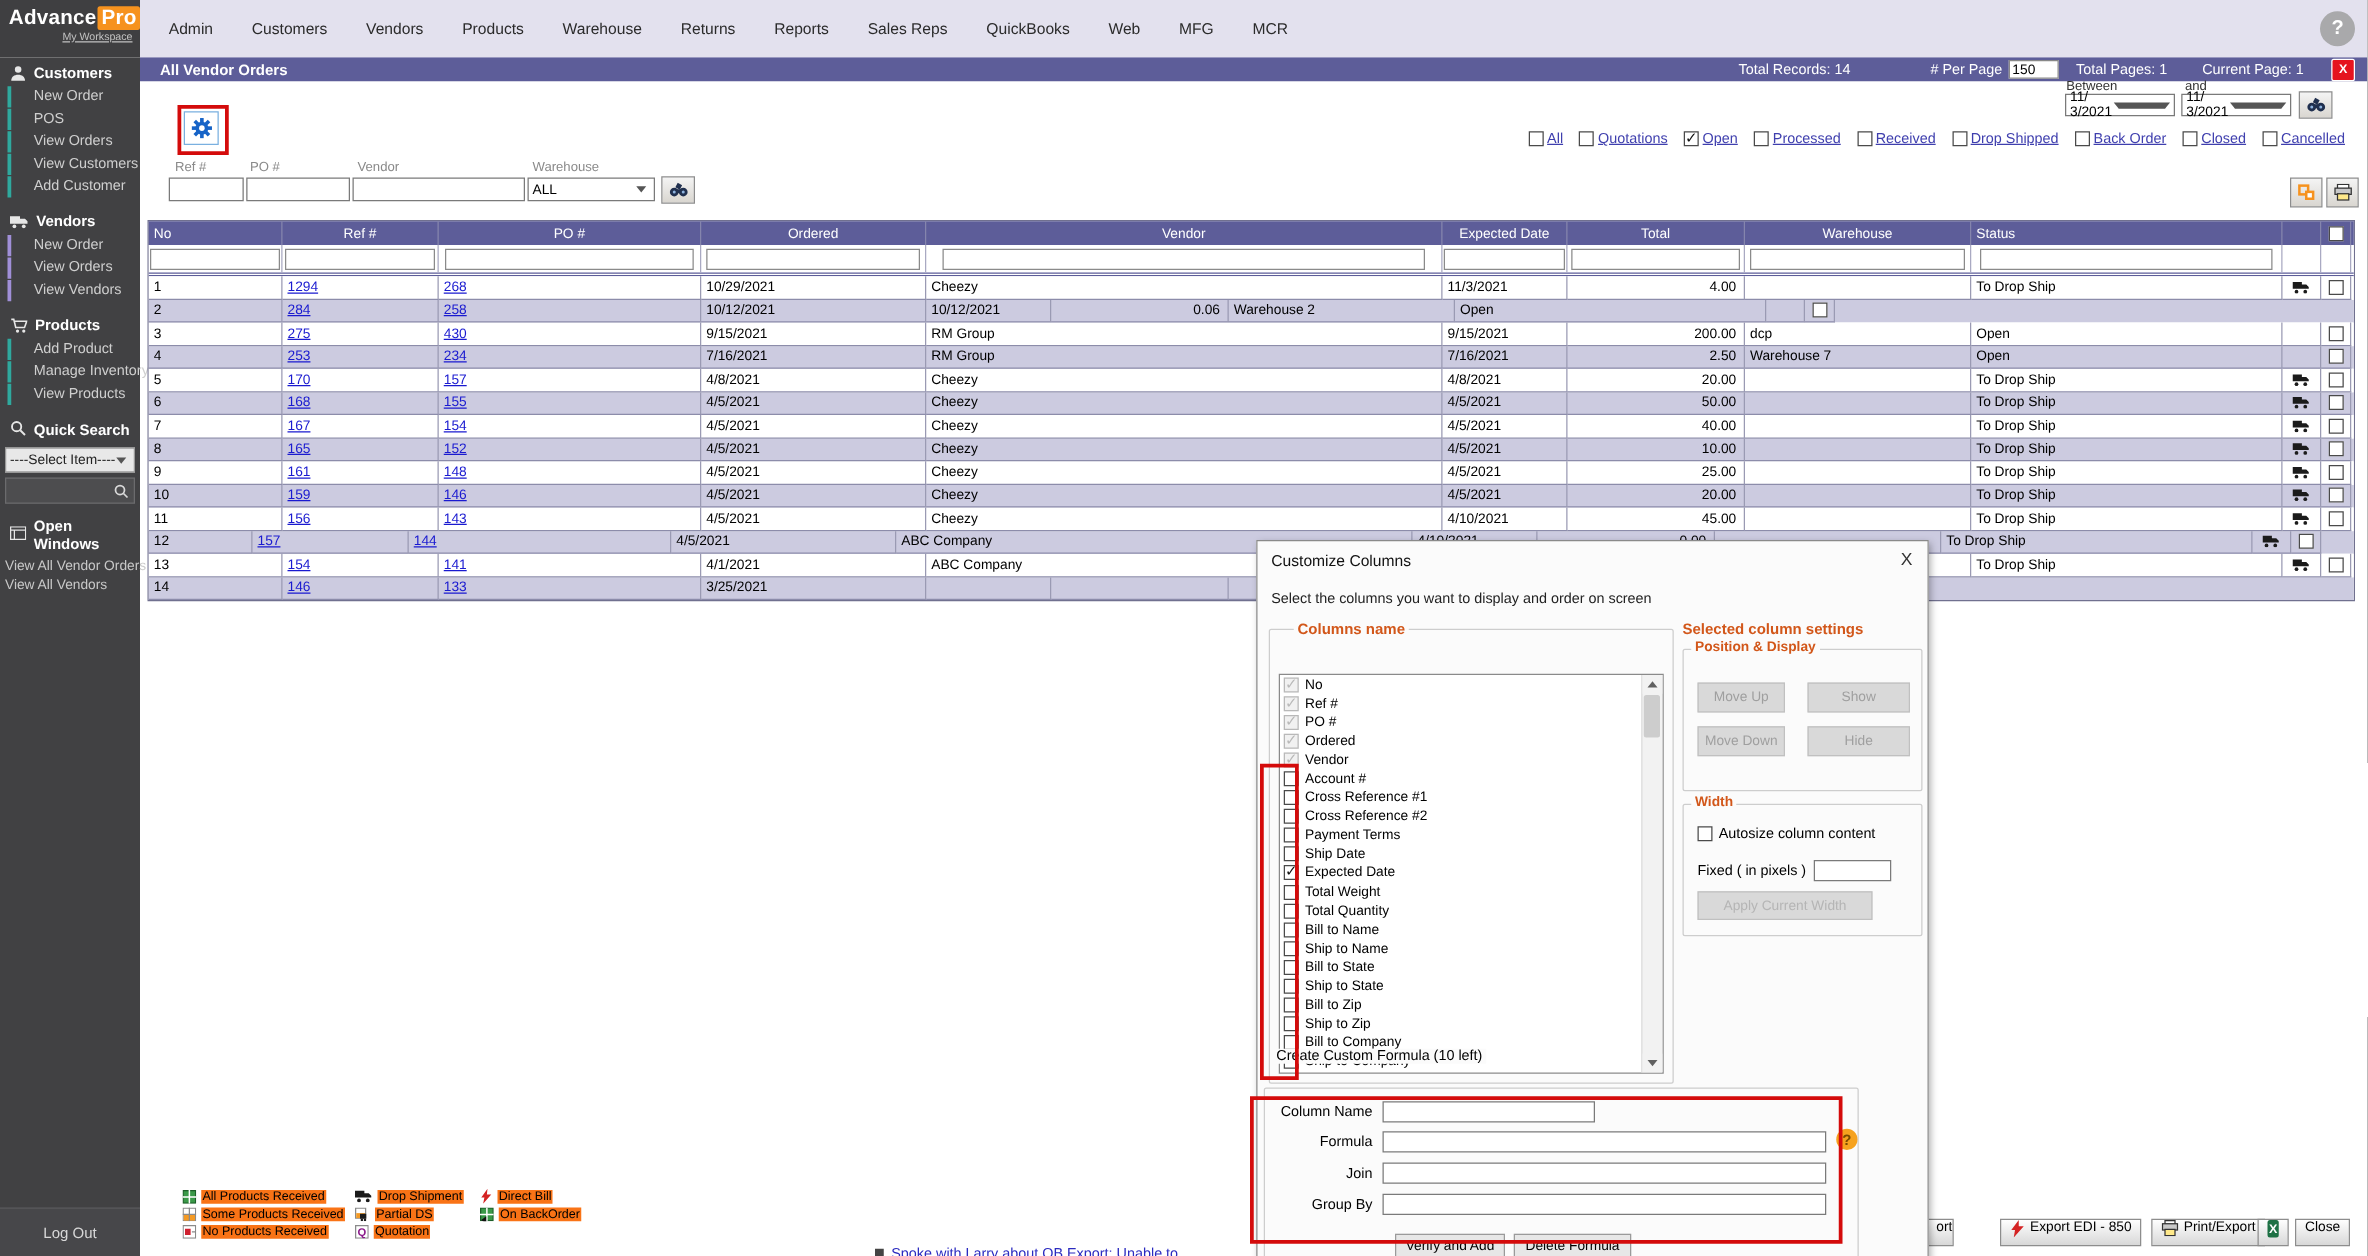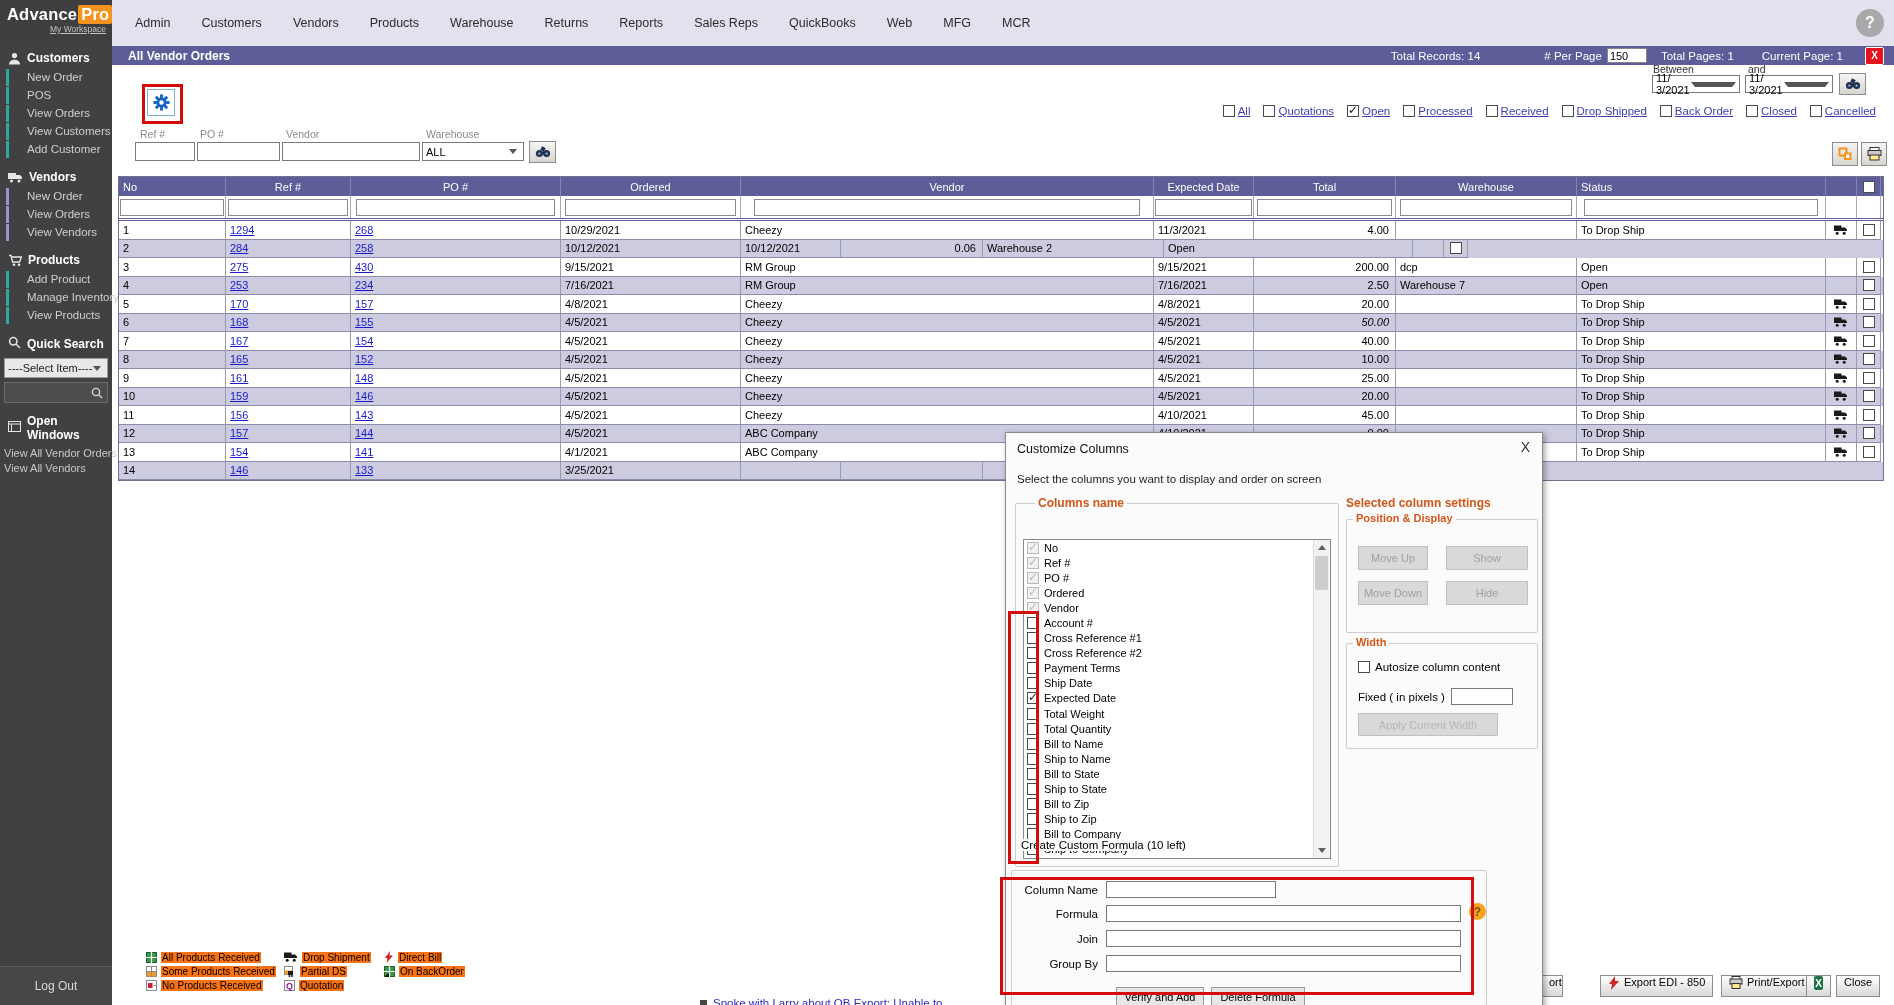--- a/index.html
+++ b/index.html
@@ -506,21 +506,21 @@
           <div class="g-cell" style="width: 107px;">6</div>
           <div class="g-cell" style="width: 125px;">
             <span class="g-link">168</span>
           </div>
           <div class="g-cell" style="width: 210px;">
             <span class="g-link">155</span>
           </div>
           <div class="g-cell" style="width: 180px;">4/5/2021</div>
           <div class="g-cell" style="width: 413px;">Cheezy</div>
           <div class="g-cell" style="width: 100px;">4/5/2021</div>
-          <div class="g-cell num" style="width: 142px; font-style: italic;">50.00</div>
+          <div class="g-cell num" style="width: 142px;">50.00</div>
           <div class="g-cell" style="width: 181px;"></div>
           <div class="g-cell" style="width: 249px;">To Drop Ship</div>
           <div class="g-cell ctr" style="width: 31px; justify-content: center;">
             <span style="display: inline-flex;">
               <svg width="14" height="10">
                 <path d="M0 0.5h7.5v5.5H0z M7.5 2.5h3.5l2 2v1.5H7.5z" fill="#1b1b1b"></path>
                 <circle cx="3.2" cy="8.3" r="1.5" fill="#1b1b1b"></circle>
                 <circle cx="10.2" cy="8.3" r="1.5" fill="#1b1b1b"></circle>
               </svg>
             </span>
@@ -658,21 +658,21 @@
                 <circle cx="3.2" cy="8.3" r="1.5" fill="#1b1b1b"></circle>
                 <circle cx="10.2" cy="8.3" r="1.5" fill="#1b1b1b"></circle>
               </svg>
             </span>
           </div>
           <div class="g-cell ctr" style="width: 24px; justify-content: center;">
             <span class="cbx"></span>
           </div>
         </div>
         <div class="g-row">
-          <div class="g-cell" style="width: 107px;">12</div>
+          <div class="g-cell" style="width: 83px;">12</div>
           <div class="g-cell" style="width: 125px;">
             <span class="g-link">157</span>
           </div>
           <div class="g-cell" style="width: 210px;">
             <span class="g-link">144</span>
           </div>
           <div class="g-cell" style="width: 180px;">4/5/2021</div>
           <div class="g-cell" style="width: 413px;">ABC Company</div>
           <div class="g-cell" style="width: 100px;">4/10/2021</div>
           <div class="g-cell num" style="width: 142px;">0.00</div>

